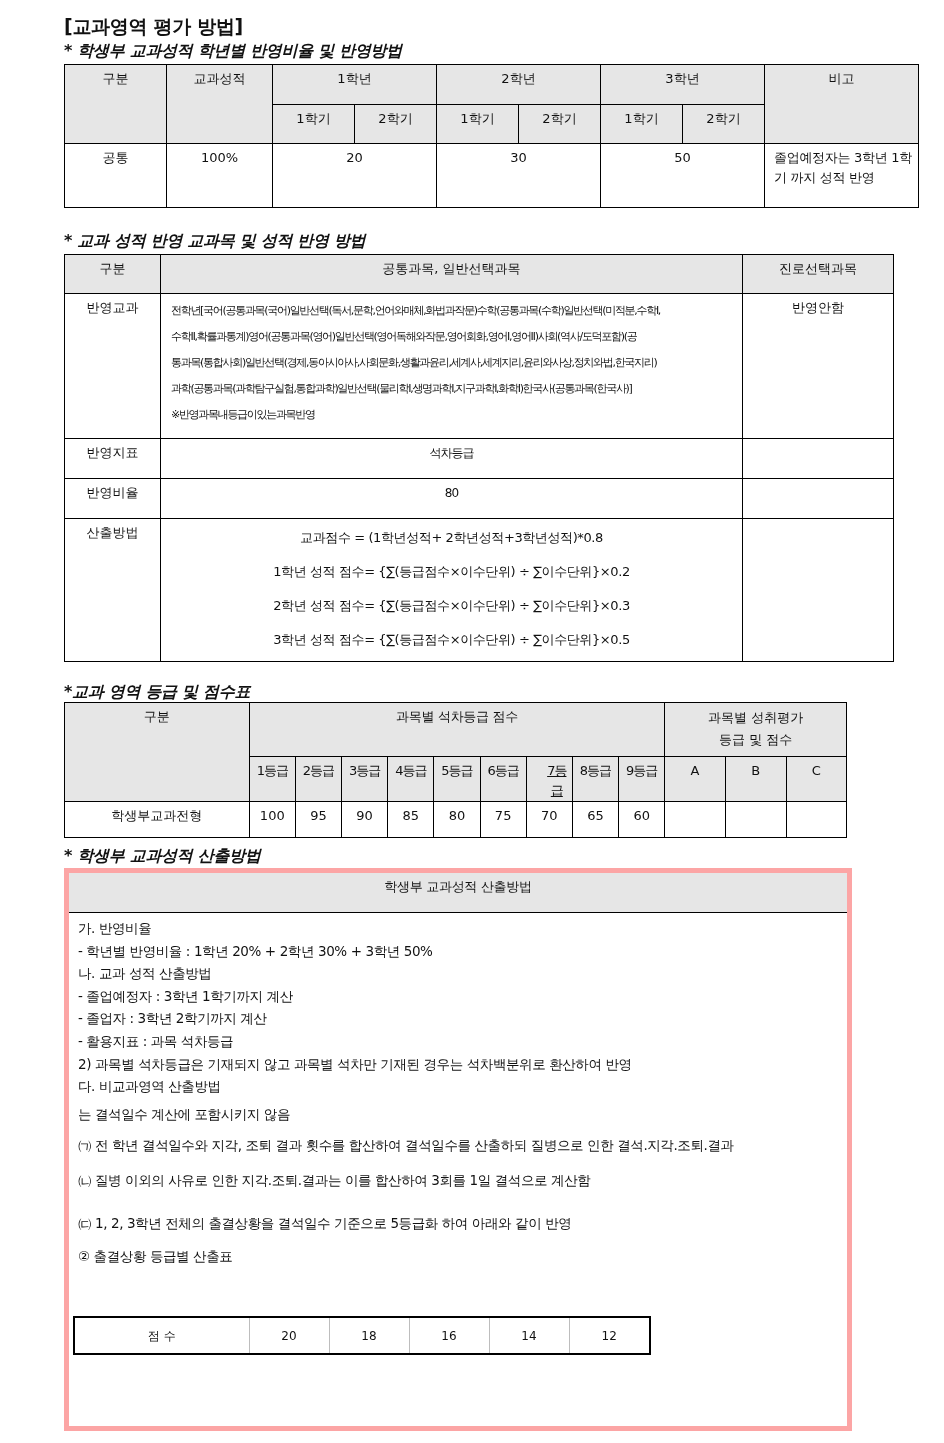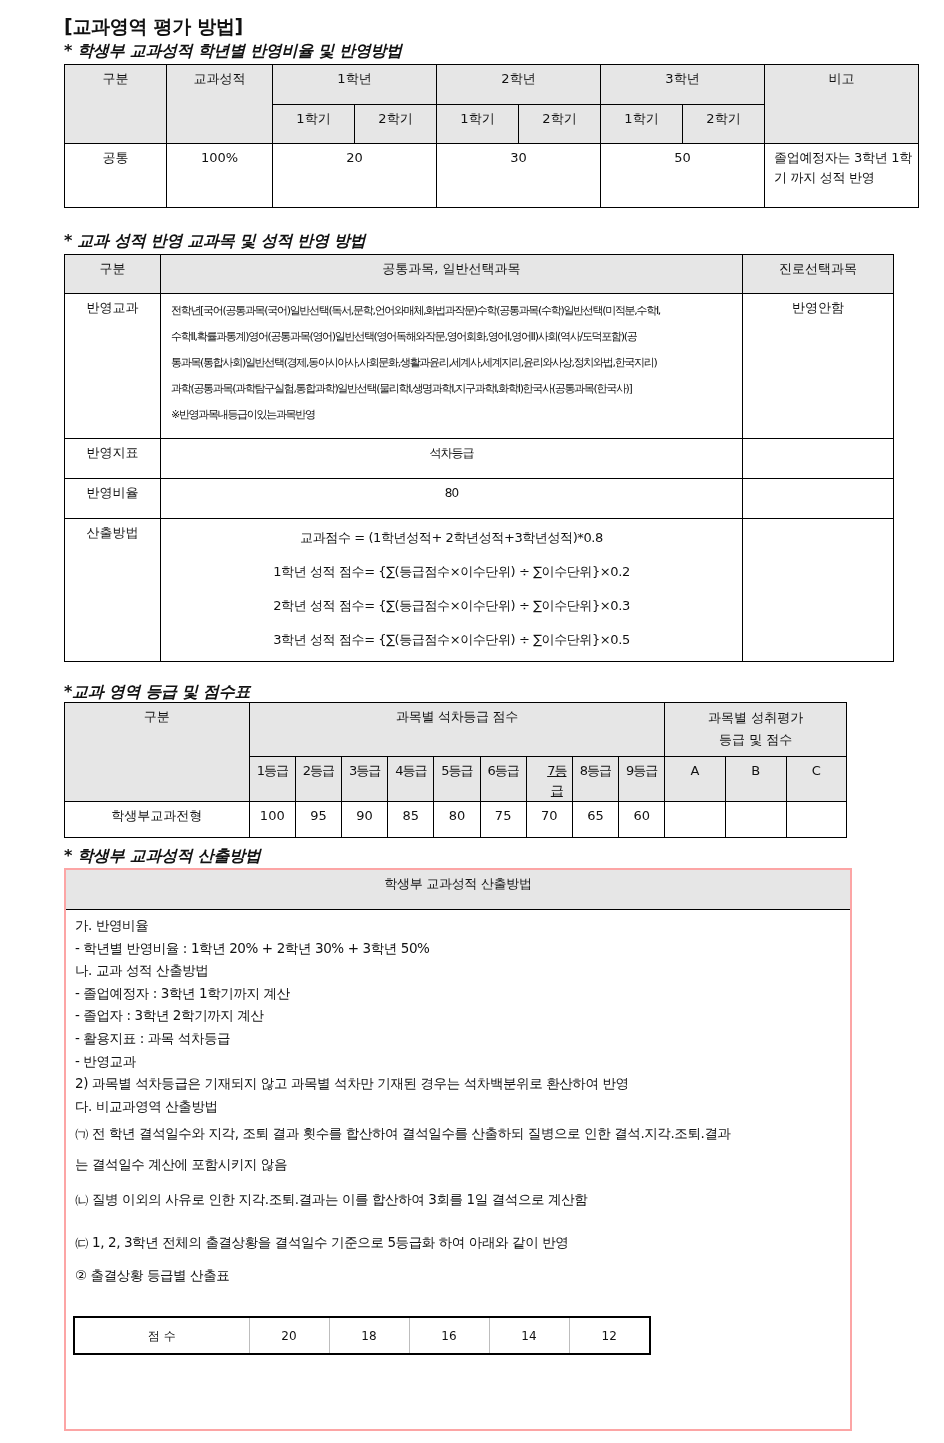--- a/index.html
+++ b/index.html
@@ -169,34 +169,33 @@
     <td>65</td>
     <td>60</td>
     <td></td>
     <td></td>
     <td></td>
   </tr>
 </tbody>
   </table>
 
 <div class="abs h-sub" style="left:64px; top:846px;">* 학생부 교과성적 산출방법</div>
-<div class="abs" style="left:64px; top:868px; width:788px; height:563px; border:2px solid #fca5a5;">
+<div class="abs" style="left:64px; top:868px; width:788px; height:563px; border:5px solid #fca5a5;">
   <div style="height:40px; background:#e6e6e6; border-bottom:1px solid #000; text-align:center; font-size:13px; padding-top:5px; letter-spacing:-0.3px;">학생부 교과성적 산출방법</div>
   <div style="padding:4px 0 0 9px; letter-spacing:-0.4px;">
     <span class="method-line">가. 반영비율</span>
     <span class="method-line">- 학년별 반영비율 : 1학년 20% + 2학년 30% + 3학년 50%</span>
     <span class="method-line">나. 교과 성적 산출방법</span>
     <span class="method-line">- 졸업예정자 : 3학년 1학기까지 계산</span>
     <span class="method-line">- 졸업자 : 3학년 2학기까지 계산</span>
     <span class="method-line">- 활용지표 : 과목 석차등급</span>
-    <span class="method-line">- 반영교과</span>
     <span class="method-line">2) 과목별 석차등급은 기재되지 않고 과목별 석차만 기재된 경우는 석차백분위로 환산하여 반영</span>
     <span class="method-line">다. 비교과영역 산출방법</span>
+    <span class="method-line tall">는 결석일수 계산에 포함시키지 않음</span>
     <span class="method-line tall">㈀ 전 학년 결석일수와 지각, 조퇴 결과 횟수를 합산하여 결석일수를 산출하되 질병으로 인한 결석.지각.조퇴.결과</span>
-    <span class="method-line tall">는 결석일수 계산에 포함시키지 않음</span>
     <span class="method-line tall" style="margin-top:4px;">㈁ 질병 이외의 사유로 인한 지각.조퇴.결과는 이를 합산하여 3회를 1일 결석으로 계산함</span>
     <span class="method-line tall" style="margin-top:12px;">㈂ 1, 2, 3학년 전체의 출결상황을 결석일수 기준으로 5등급화 하여 아래와 같이 반영</span>
     <span class="method-line tall" style="margin-top:2px;">② 출결상황 등급별 산출표</span>
   </div>
 </div>
 
 <table id="t5" style="left:73px; top:1316px; width:576px;">
   <colgroup>
     <col style="width:175px">
       <col style="width:80px">

